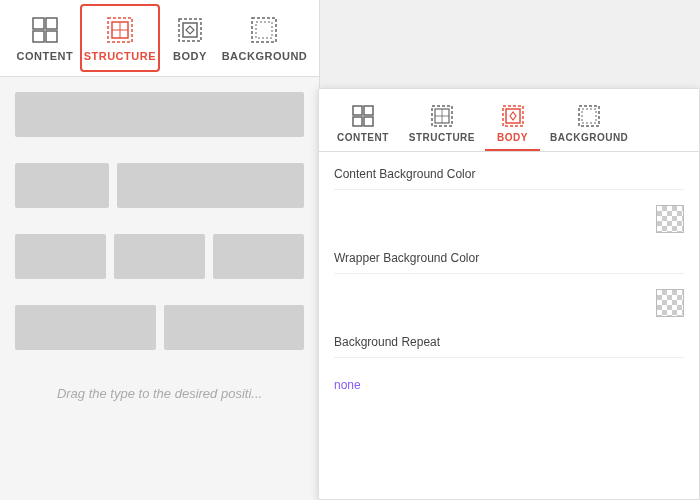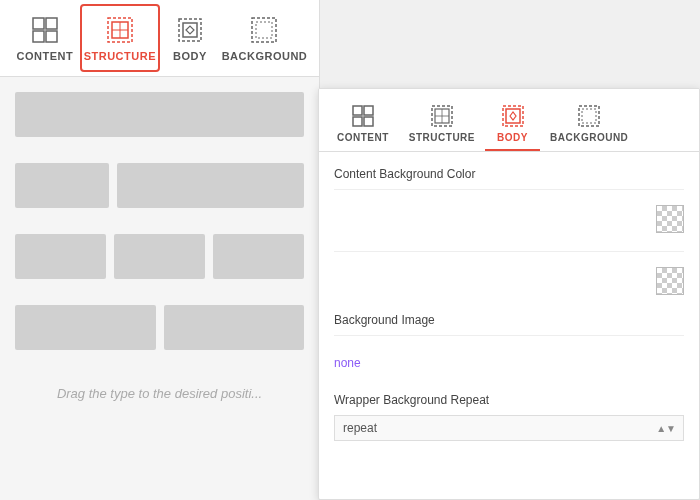--- a/index.html
+++ b/index.html
@@ -348,38 +348,27 @@
 
   <div class="panel-body">
 
     <div class="field-group clearfix">
       <span class="field-label">Content Background Color</span>
       <hr class="divider">
       <div class="color-swatch"></div>
     </div>
 
     <div class="field-group clearfix">
+      <span class="field-label">Wrapper Background Color</span>
       <hr class="divider">
       <div class="color-swatch"></div>
     </div>
 
     <div class="field-group">
-      <span class="field-label">Background Image</span>
+      <span class="field-label">Background Repeat</span>
       <hr class="divider">
       <span class="text-value">none</span>
     </div>
 
-    <div class="field-group">
-      <span class="field-label">Wrapper Background Repeat</span>
-      <div class="select-wrapper">
-        <select>
-          <option>repeat</option>
-          <option>no-repeat</option>
-          <option>repeat-x</option>
-          <option>repeat-y</option>
-        </select>
-        <span class="select-arrow">▲▼</span>
-      </div>
-    </div>
 
 
   </div>
 </div>
 
 </body></html>

